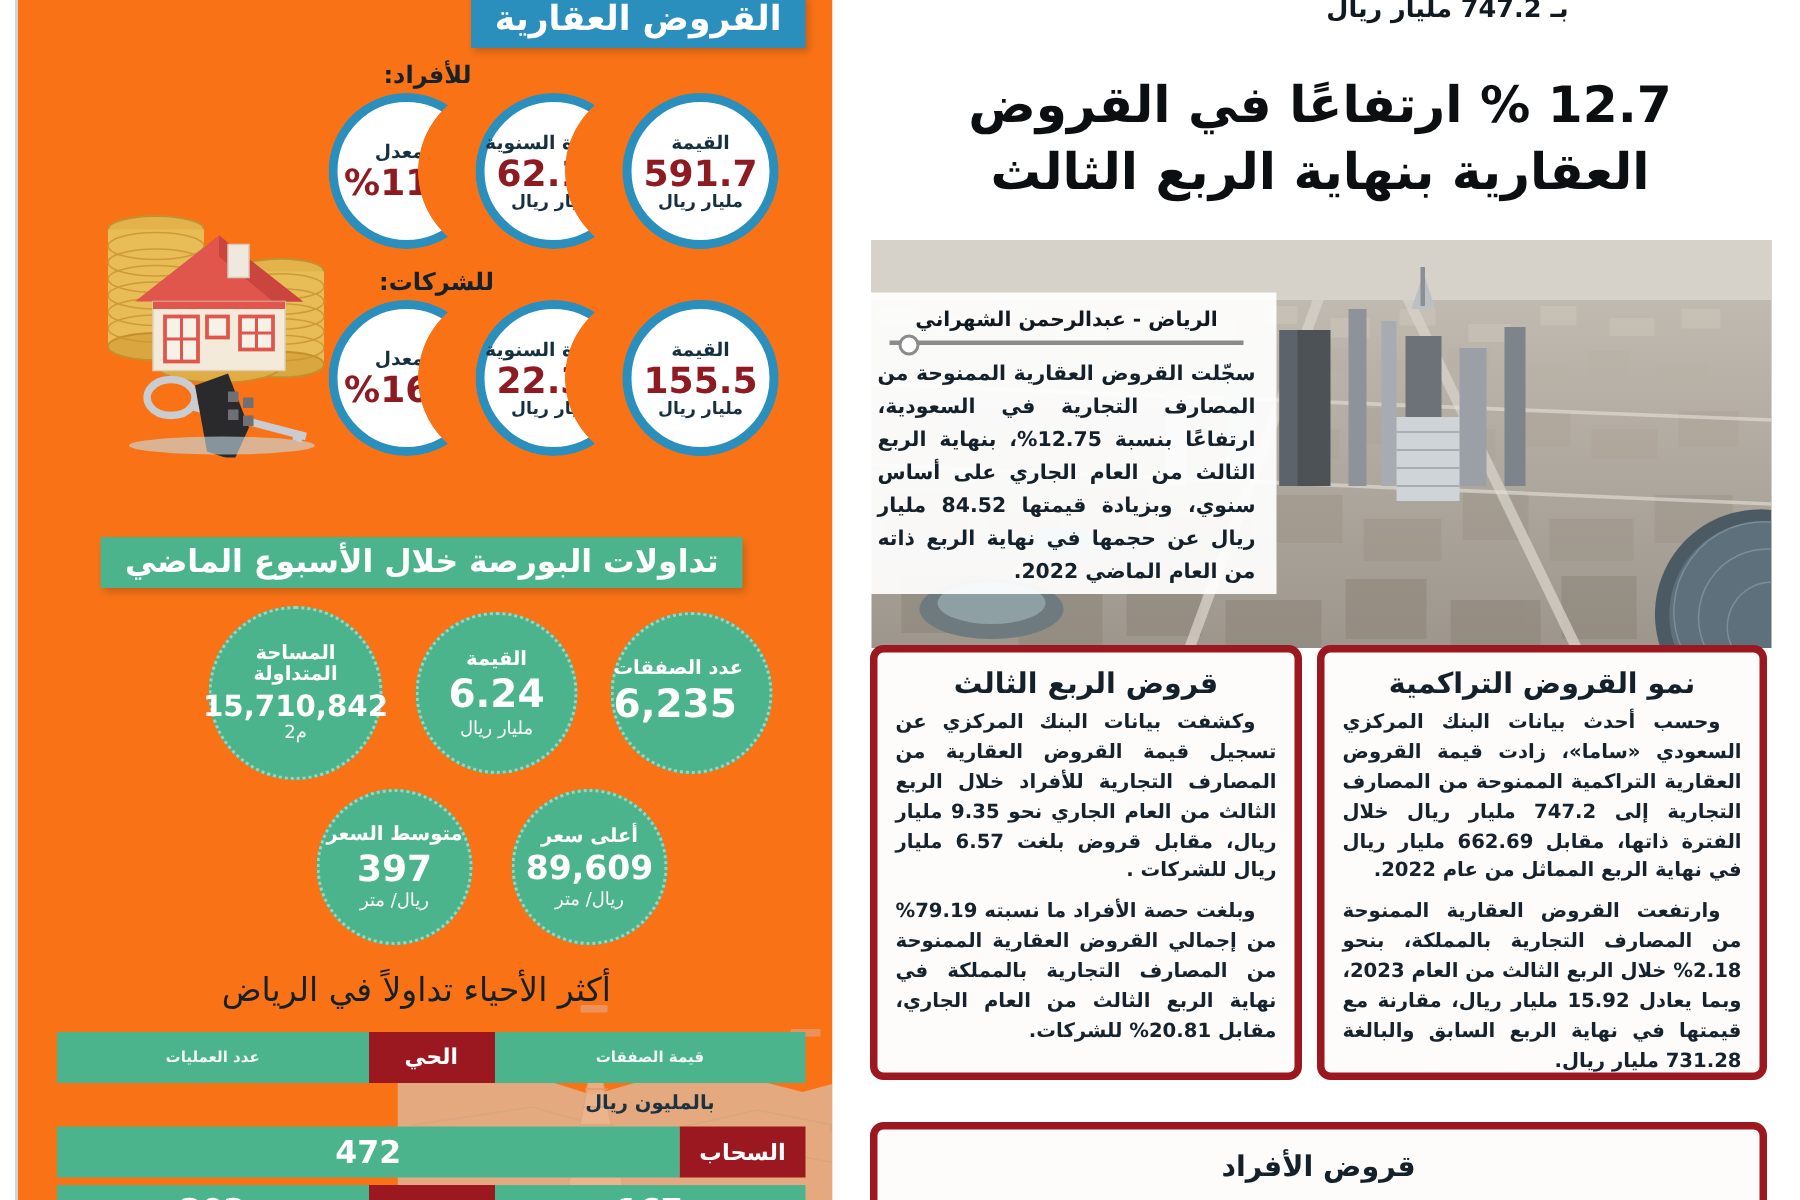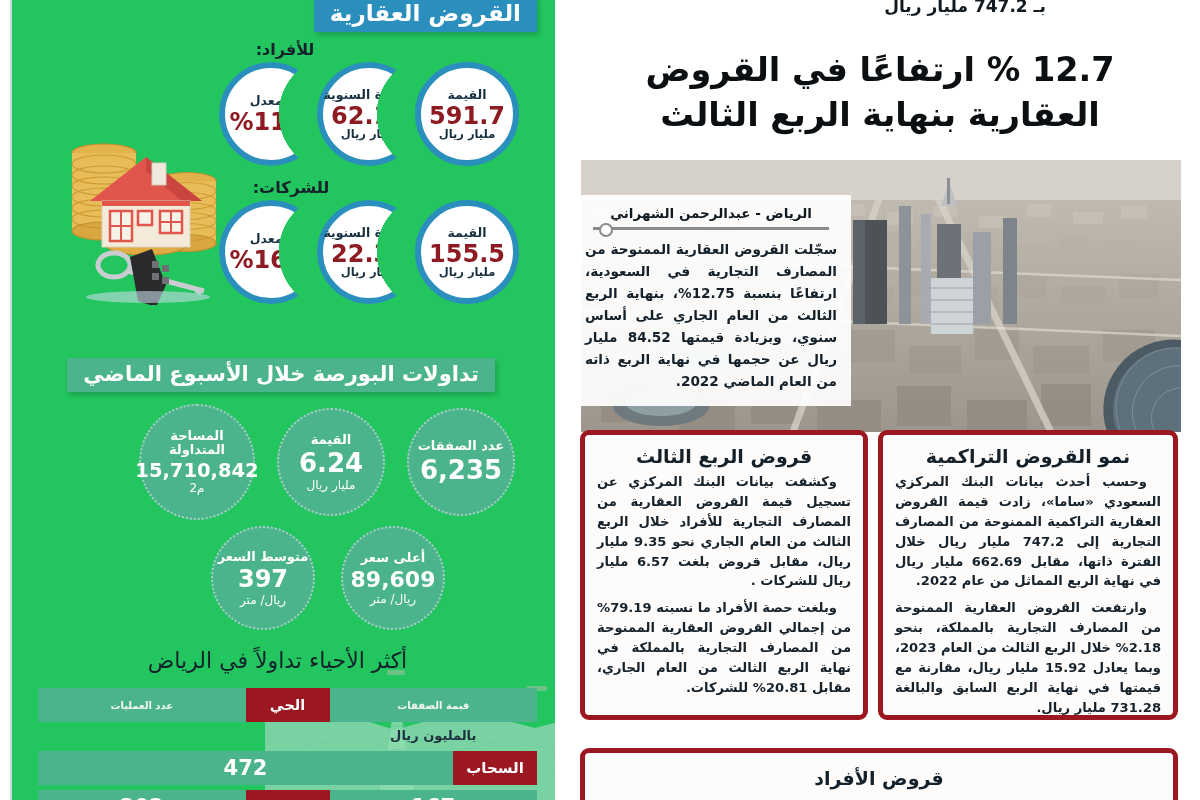--- a/index.html
+++ b/index.html
@@ -6,21 +6,21 @@
   body{
     width:1200px;height:800px;overflow:hidden;
     font-family:"DejaVu Sans","Liberation Sans",sans-serif;
     background:#ffffff;
   }
   #page{position:relative;width:1200px;height:800px;overflow:hidden;background:#ffffff;}
 
   
   #left-panel{
     position:absolute;left:0;top:0;width:555px;height:800px;
-    background:#22c55e;overflow:hidden;
+    background:#f97316;overflow:hidden;
   }
   #left-gutter{position:absolute;left:0;top:0;width:10px;height:800px;background:#ffffff;}
   #left-gutter2{position:absolute;left:10px;top:0;width:2px;height:800px;background:#c6d9e2;}
 
   
   .map-watermark{
     position:absolute;right:-40px;bottom:0;width:330px;height:200px;
     opacity:.55;pointer-events:none;
   }
 
@@ -106,21 +106,21 @@
   #photo{
     position:absolute;left:26px;top:160px;width:600px;height:272px;
     overflow:hidden;background:#b9b3ab;
   }
   #photo svg{display:block;width:100%;height:100%;}
 
   
   #lede{
     position:absolute;left:16px;top:195px;width:280px;
     background:rgba(255,255,255,.93);
-    padding:10px 14px 14px;box-sizing:border-box;
+    padding:10px 14px 4px;box-sizing:border-box;
   }
   #lede .byline{
     font-size:13.5px;font-weight:bold;color:#111a21;text-align:center;
     margin-bottom:6px;
   }
   #lede .rule{
     position:relative;height:3px;background:#8b8b8b;margin:0 8px 8px 8px;
   }
   #lede .rule::after{
     content:"";position:absolute;left:6px;top:-4px;width:10px;height:10px;
@@ -297,21 +297,21 @@
       </g>
       <ellipse cx="92" cy="192" rx="62" ry="6" fill="#c7dce6" opacity=".6"></ellipse>
     </svg>
 
     <div style="position:absolute;right:60px;top:358px;">
       <span class="pill green">تداولات البورصة خلال الأسبوع الماضي</span>
     </div>
 
     <div style="position:absolute;right:18px;top:400px;width:520px;height:235px;">
 
-      <div class="gcircle" style="right:22px;top:8px;width:108px;height:108px;">
+      <div class="gcircle" style="right:22px;top:8px;width:108px;height:108px;align-items:flex-end;">
         <div class="cap">عدد الصفقات</div>
         <div class="val" style="font-size:26px;">6,235</div>
       </div>
       <div class="gcircle" style="right:152px;top:8px;width:108px;height:108px;">
         <div class="cap">القيمة</div>
         <div class="val" style="font-size:26px;">6.24</div>
         <div class="unit">مليار ريال</div>
       </div>
       <div class="gcircle" style="right:282px;top:4px;width:116px;height:116px;">
         <div class="cap">المساحة المتداولة</div>

